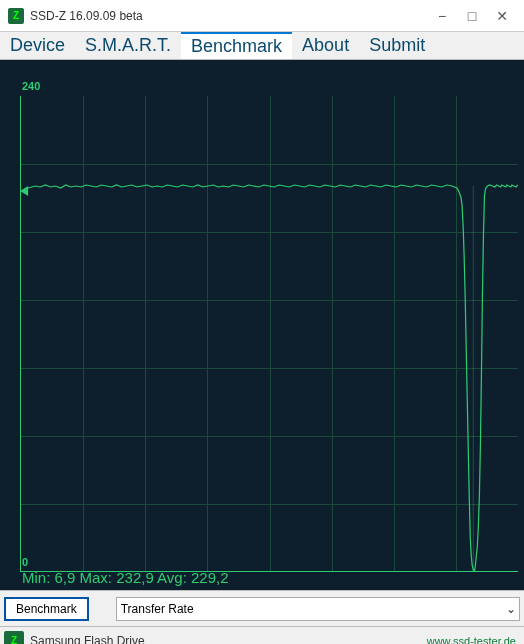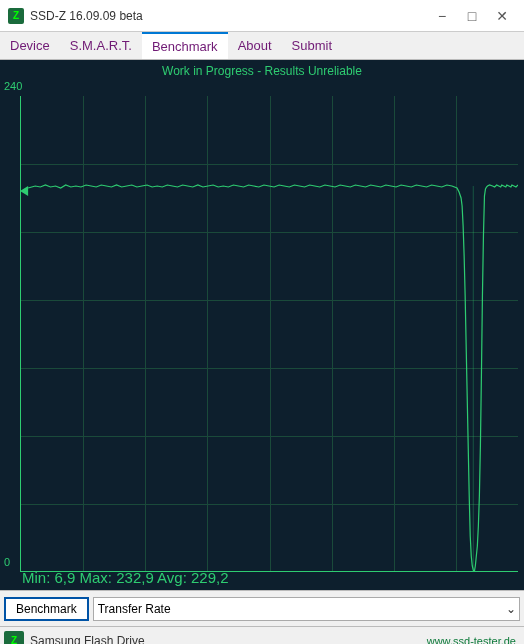--- a/index.html
+++ b/index.html
@@ -67,22 +67,22 @@
       display: flex;
       align-items: stretch;
       height: 28px;
       border-bottom: 1px solid #bbb;
     }
     .menu-item {
       padding: 0 10px;
       display: flex;
       align-items: center;
       cursor: pointer;
-      font-size: 13px;
-      color: #701a75;
+      font-size: 18px;
+      color: #0c4a6e;
       white-space: nowrap;
     }
     .menu-item.active {
       background: #fff;
       border-top: 2px solid #0078d4;
       font-weight: 500;
     }
 
     
     .chart-area {
@@ -98,23 +98,24 @@
       left: 0;
       right: 0;
       text-align: center;
       color: #2ecc71;
       font-size: 12px;
       z-index: 2;
     }
 
     .y-label {
       position: absolute;
-      left: 4px;
+      left: 22px;
       color: #2ecc71;
       font-size: 11px;
+      font-weight: bold;
     }
     .y-label-top { top: 20px; }
     .y-label-bottom { bottom: 22px; }
 
     
     .chart-grid {
       position: absolute;
       top: 36px;
       left: 20px;
       right: 6px;
@@ -192,20 +193,21 @@
       -webkit-appearance: none;
       padding-right: 20px;
       position: relative;
     }
 
     .dropdown-wrapper {
       flex: 1;
       position: relative;
       display: flex;
       align-items: center;
+      margin-left: 23px;
     }
     .dropdown-arrow {
       position: absolute;
       right: 4px;
       pointer-events: none;
       font-size: 12px;
       color: #333;
     }
 
     
@@ -261,21 +263,20 @@
 
 <div class="menu-bar">
   <div class="menu-item">Device</div>
   <div class="menu-item">S.M.A.R.T.</div>
   <div class="menu-item active">Benchmark</div>
   <div class="menu-item">About</div>
   <div class="menu-item">Submit</div>
 </div>
 
 <div class="chart-area">
-  <div class="chart-title">Work in Progress - Results Unreliable</div>
   <div class="y-label y-label-top">240</div>
   <div class="y-label y-label-bottom">0</div>
 
   <div class="chart-grid">
 
     <div class="grid-h-line" style="top: 14.3%"></div>
     <div class="grid-h-line" style="top: 28.6%"></div>
     <div class="grid-h-line" style="top: 42.9%"></div>
     <div class="grid-h-line" style="top: 57.2%"></div>
     <div class="grid-h-line" style="top: 71.5%"></div>

